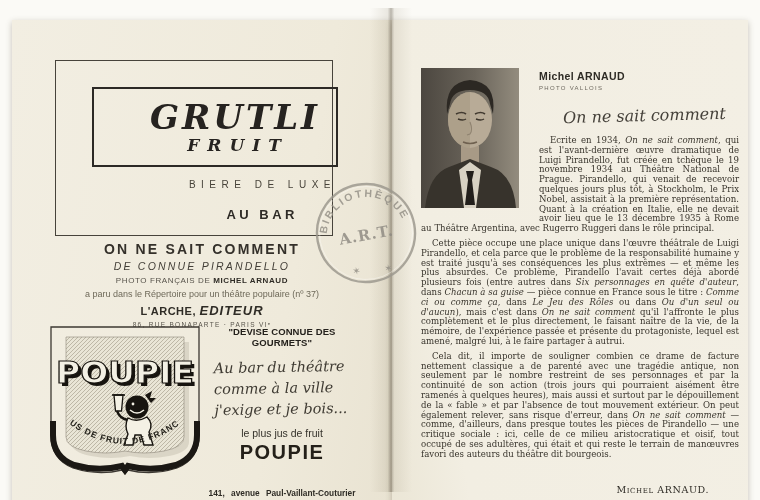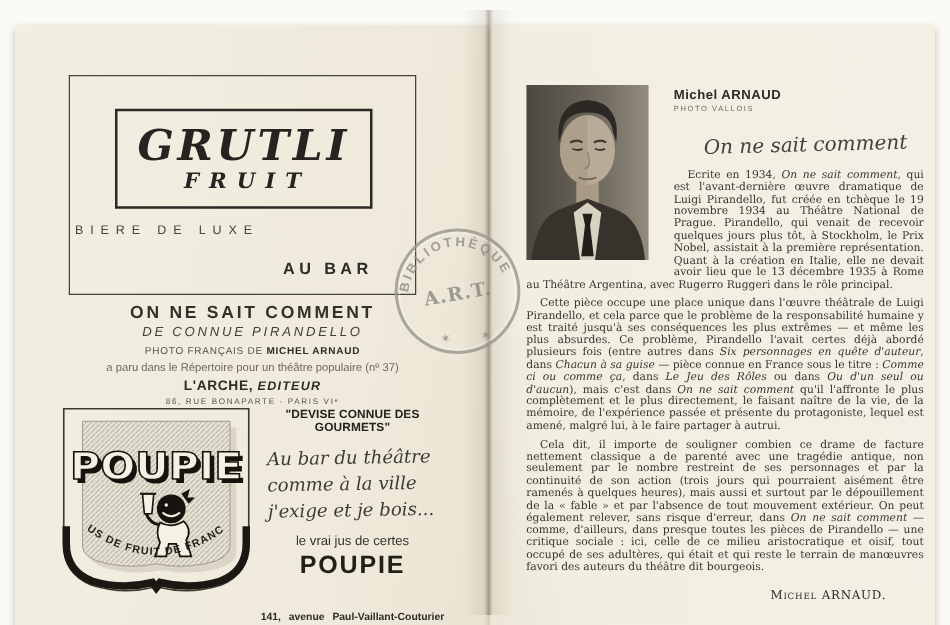--- a/index.html
+++ b/index.html
@@ -7,39 +7,39 @@
           font-family:"Liberation Sans",sans-serif;}
   .page{position:absolute;top:20px;height:484px;box-shadow:0 2px 6px rgba(70,60,40,.3);}
   #left-page{left:12px;width:380px;background:linear-gradient(100deg,#f2eee2 0%,#efeadb 70%,#e9e3d2 100%);}
   #right-page{left:392px;width:356px;background:linear-gradient(80deg,#ebe6d6 0%,#f2eee2 18%,#f3efe4 100%);}
   #gutter{position:absolute;left:370px;top:8px;width:42px;height:484px;pointer-events:none;
           background:linear-gradient(90deg,rgba(110,98,70,0) 0%,rgba(110,98,70,.12) 42%,rgba(75,66,48,.38) 50%,rgba(110,98,70,.10) 58%,rgba(110,98,70,0) 100%);}
 
   
   #grutli-ad{position:absolute;left:43px;top:40px;width:276px;height:174px;border:1px solid #47433b;}
   #grutli-inner{position:absolute;left:36px;top:26px;width:202px;height:76px;border:2px solid #2c2925;
-                display:flex;flex-direction:column;align-items:center;justify-content:center;}
+                display:flex;flex-direction:column;align-items:center;justify-content:center;padding-left:40px;}
   .grutli-brand{font-family:"DejaVu Serif",serif;font-style:italic;font-weight:bold;font-size:34px;
                 line-height:1;letter-spacing:3px;color:#262320;}
   .grutli-product{font-family:"DejaVu Serif",serif;font-style:italic;font-weight:bold;font-size:17px;
                   line-height:1;letter-spacing:8px;color:#262320;margin-top:3px;padding-left:6px;}
-  #grutli-tagline{position:absolute;left:0;top:118px;width:100%;text-align:left;font-size:10px;
+  #grutli-tagline{position:absolute;left:0;top:118px;width:100%;text-align:right;font-size:10px;
                   letter-spacing:5.5px;color:#47433a;padding-left:4px;}
   #grutli-location{position:absolute;right:34px;top:146px;font-size:13px;font-weight:bold;
                    letter-spacing:3.5px;color:#2e2b26;}
 
   
   #play-credits{position:absolute;left:28px;top:221px;width:324px;text-align:center;color:#34312b;}
   .pc-title{font-size:14px;font-weight:bold;letter-spacing:2.2px;color:#34302a;}
   .pc-author{font-size:10.5px;font-style:italic;letter-spacing:2.2px;margin-top:3px;color:#423e37;}
   .pc-transl{font-size:8px;margin-top:4px;color:#56524a;letter-spacing:.6px;}
   .pc-transl b{color:#2f2c26;}
   .pc-series{font-size:9px;margin-top:4px;color:#6e6959;}
   .pc-publisher{font-size:11px;font-weight:bold;margin-top:4px;color:#2f2c26;letter-spacing:.5px;}
-  .pc-publisher .role{font-size:10px;font-style:italic;font-weight:bold;letter-spacing:1px;}
+  .pc-publisher .role{font-size:13px;font-style:italic;font-weight:bold;letter-spacing:1px;}
   .pc-address{font-size:6.5px;margin-top:3px;letter-spacing:1.3px;color:#57534a;}
 
   
   #poupie-badge{position:absolute;left:32px;top:303px;}
   #poupie-text{position:absolute;left:196px;top:306px;width:148px;text-align:center;color:#2a2722;}
   .pp-headline{font-size:9.5px;font-weight:bold;letter-spacing:.1px;color:#24211c;}
   .pp-script{margin-top:9px;font-family:"DejaVu Serif",serif;font-style:italic;font-size:14.5px;
              line-height:21px;color:#3f3b33;text-align:left;padding-left:6px;transform:rotate(-1deg);}
   .pp-subline{margin-top:7px;font-size:10.5px;color:#35322b;}
   .pp-brand{margin-top:2px;font-size:20px;font-weight:bold;letter-spacing:1.5px;color:#242019;}
@@ -52,21 +52,21 @@
   
   #right-col{position:absolute;left:29px;top:46px;width:318px;color:#39352d;}
   #photo-float{float:left;width:98px;height:140px;margin:2px 20px 8px 0;}
   .author-name{padding-top:4px;font-size:10.5px;font-weight:bold;letter-spacing:.4px;color:#2e2b25;}
   .photo-credit{margin-top:3px;font-size:6px;letter-spacing:1.3px;color:#6f6a60;}
   .script-title{margin:15px 0 11px 24px;font-family:"DejaVu Serif",serif;font-style:italic;
                 font-size:16px;color:#45413a;transform:rotate(-1.5deg);display:inline-block;}
   .body-par{font-family:"DejaVu Serif",serif;font-size:8.6px;line-height:9.8px;text-align:justify;
             text-indent:11px;margin:0 0 5px 0;}
   .body-par .it{font-style:italic;}
-  .signature{margin-top:11px;padding-right:30px;text-align:right;font-family:"DejaVu Serif",serif;
+  .signature{margin-top:24px;padding-right:30px;text-align:right;font-family:"DejaVu Serif",serif;
              font-size:9.5px;font-variant:small-caps;letter-spacing:.6px;color:#2f2c26;}
 
   
   #library-stamp{position:absolute;left:310px;top:177px;transform:rotate(-10deg);opacity:.82;
                  pointer-events:none;}
 </style>
 </head>
 <body>
 
 <div id="canvas">
@@ -126,21 +126,21 @@
       </text>
     </svg>
 
     <div id="poupie-text">
       <div class="pp-headline">"DEVISE CONNUE DES GOURMETS"</div>
       <div class="pp-script">
         <div>Au bar du théâtre</div>
         <div>comme à la ville</div>
         <div>j'exige et je bois...</div>
       </div>
-      <div class="pp-subline">le vrai jus de certes</div>
+      <div class="pp-subline">le plus jus de fruit</div>
       <div class="pp-brand">POUPIE</div>
       <div class="pp-address">141,  avenue  Paul-Vaillant-Couturier</div>
       <div class="pp-cityrow">
         <span class="pp-city">GENTILLY</span>
         <span class="pp-phone">ALE 12-25</span>
       </div>
     </div>
   </div>
 
   <div class="page" id="right-page">

